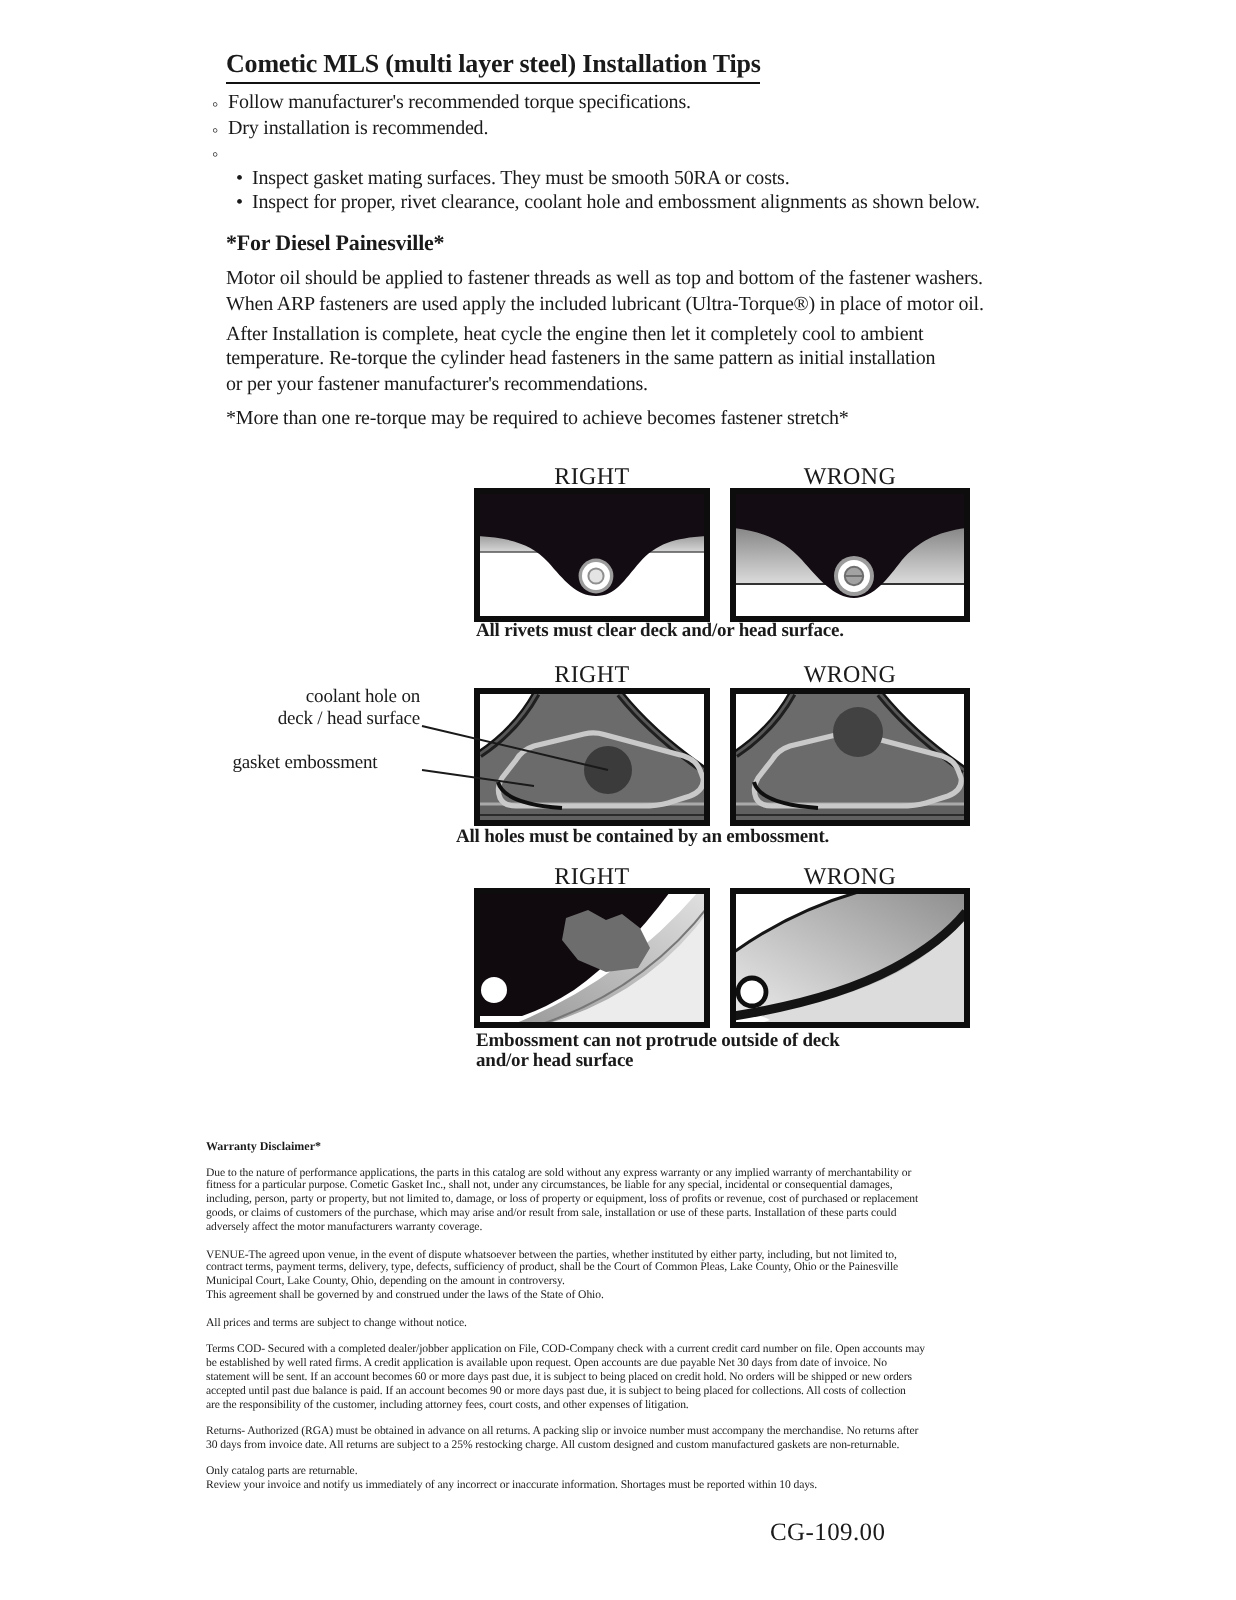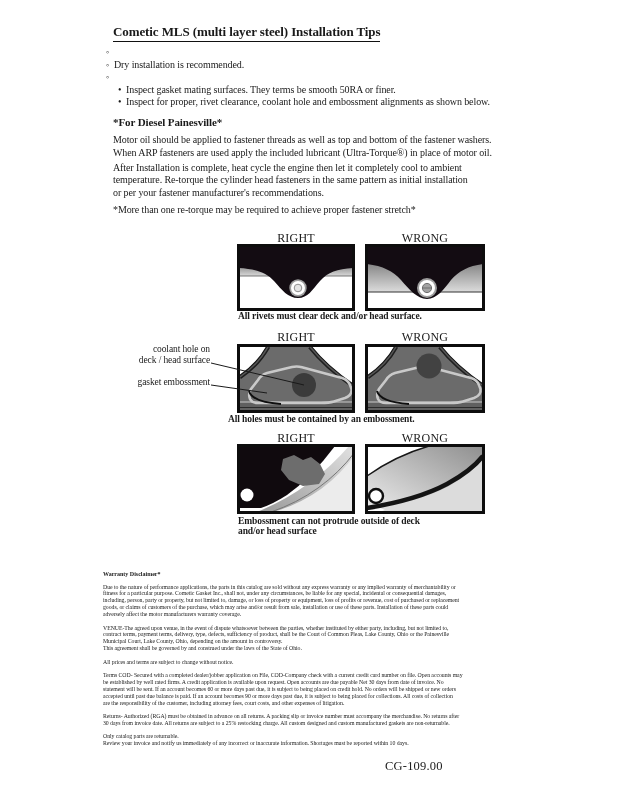--- a/index.html
+++ b/index.html
@@ -28,21 +28,21 @@
   .fh-r2{left:236px;top:330px;} .fh-w2{left:365px;top:330px;}
   .fh-r3{left:236px;top:431px;} .fh-w3{left:365px;top:431px;}
 
   .caption{font-size:9.5px;font-weight:bold;letter-spacing:-0.1px;line-height:10.5px;}
   .cap1{left:238px;top:311px;}
   .cap2{left:228px;top:413.5px;}
   .cap3{left:238px;top:515.5px;}
 
   .fig-label{font-size:9.5px;line-height:10.5px;text-align:right;width:115px;letter-spacing:-0.1px;}
   .lbl-coolant{left:95px;top:344px;}
-  .lbl-emboss{left:95px;top:377px;}
+  .lbl-emboss{left:95px;top:377px;text-align:center;}
 
   .panel{display:block;}
   .pan-r1{left:237px;top:244px;} .pan-w1{left:365px;top:244px;}
   .pan-r2{left:237px;top:344px;} .pan-w2{left:365px;top:344px;}
   .pan-r3{left:237px;top:444px;} .pan-w3{left:365px;top:444px;}
   .leader{left:205px;top:358px;}
 
   .warranty{left:103px;top:571px;width:436px;}
   .w-head{font-size:6px;font-weight:bold;letter-spacing:0;}
   .w-para{font-size:5.8px;line-height:6.9px;letter-spacing:-0.05px;margin:6.5px 0 0 0;color:#222;}
@@ -52,45 +52,46 @@
 </head>
 <body>
 
 <div class="page">
 
   <div class="abs title">Cometic MLS (multi layer steel) Installation Tips</div>
 
   <div class="abs tips">
     <div class="tip-row lvl1">
       <span class="tip-marker">◦</span>
+      <span>Follow manufacturer's recommended torque specifications.</span>
     </div>
     <div class="tip-row lvl1">
       <span class="tip-marker">◦</span>
       <span>Dry installation is recommended.</span>
     </div>
     <div class="tip-row lvl1">
       <span class="tip-marker">◦</span>
     </div>
     <div class="tip-row lvl2">
       <span class="tip-marker">•</span>
-      <span>Inspect gasket mating surfaces.  They terms be smooth 50RA or finer.</span>
+      <span>Inspect gasket mating surfaces.  They must be smooth 50RA or costs.</span>
     </div>
     <div class="tip-row lvl2">
       <span class="tip-marker">•</span>
       <span>Inspect for proper, rivet clearance, coolant hole and embossment alignments as shown below.</span>
     </div>
   </div>
 
   <div class="abs diesel-h">*For Diesel Painesville*</div>
   <div class="abs para p1 ml">Motor oil should be applied to fastener threads as well as top and bottom of the fastener washers.
 When ARP fasteners are used apply the included lubricant (Ultra-Torque®) in place of motor oil.</div>
   <div class="abs para p2 ml">After Installation is complete, heat cycle the engine then let it completely cool to ambient
 temperature. Re-torque the cylinder head fasteners in the same pattern as initial installation
 or per your fastener manufacturer's recommendations.</div>
-  <div class="abs para p3 ml">*More than one re-torque may be required to achieve proper fastener stretch*</div>
+  <div class="abs para p3 ml">*More than one re-torque may be required to achieve becomes fastener stretch*</div>
 
   <div class="abs fig-h fh-r1">RIGHT</div>
   <div class="abs fig-h fh-w1">WRONG</div>
 
   <svg class="abs panel pan-r1" width="118" height="67" viewBox="0 0 118 67">
     <defs>
       <linearGradient id="g1a" x1="0" y1="0" x2="0" y2="1">
         <stop offset="0" stop-color="#8f8f8f"></stop>
           <stop offset="1" stop-color="#d8d8d8"></stop>
       </linearGradient>

